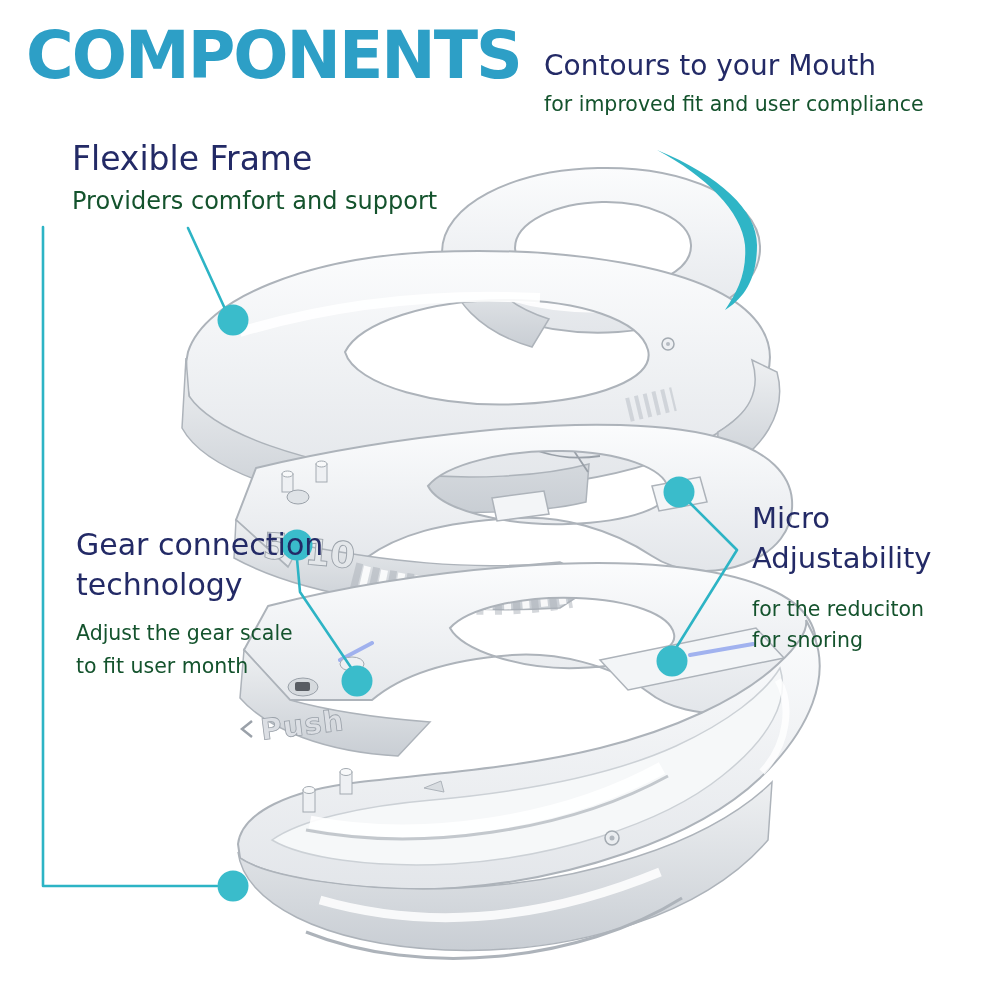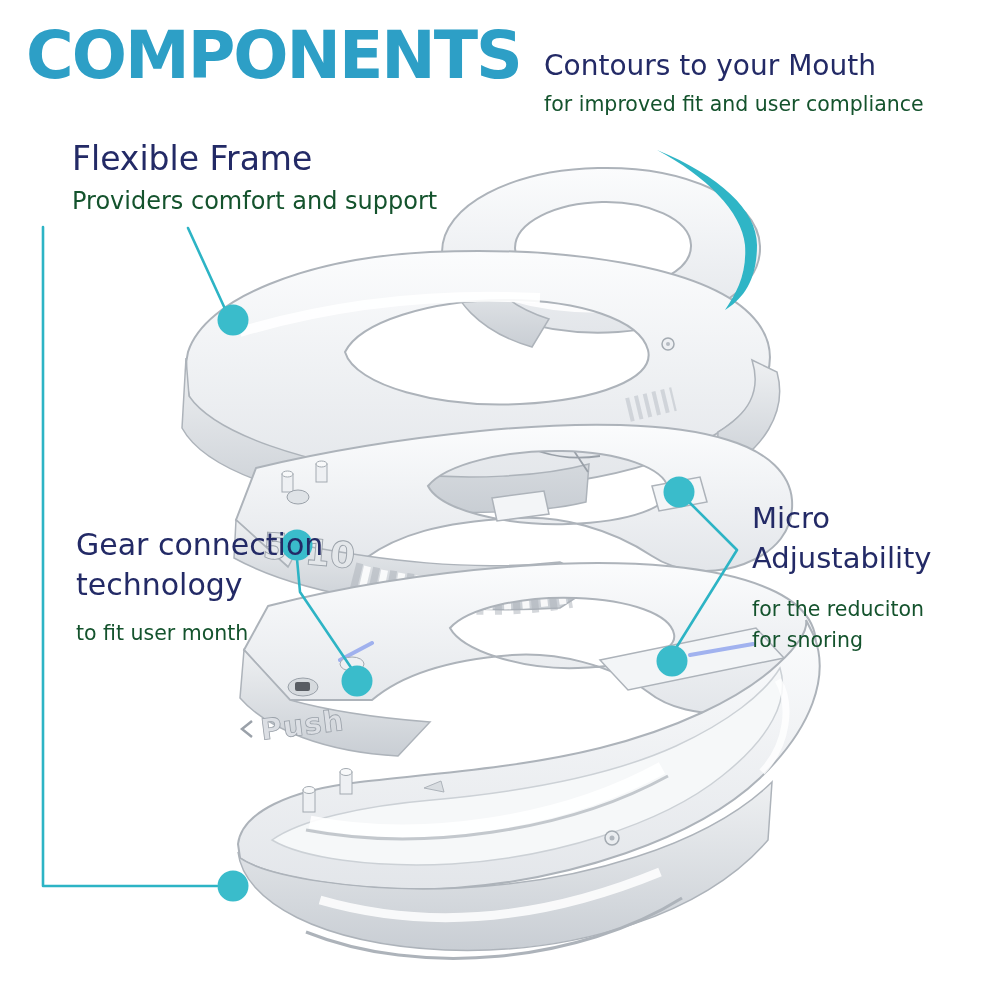--- a/index.html
+++ b/index.html
@@ -138,20 +138,21 @@
   </div>
 
   <div class="txt flex">
     <div class="h">Flexible Frame</div>
     <div class="s">Providers comfort and support</div>
   </div>
 
   <div class="txt gear">
     <div class="h">Gear connection technology</div>
     <div class="s">
+      <div>Adjust the gear scale</div>
       <div>to fit user month</div>
     </div>
   </div>
 
   <div class="txt micro">
     <div class="h">Micro Adjustability</div>
     <div class="s">
       <div>for the reduciton</div>
       <div>for snoring</div>
     </div>

